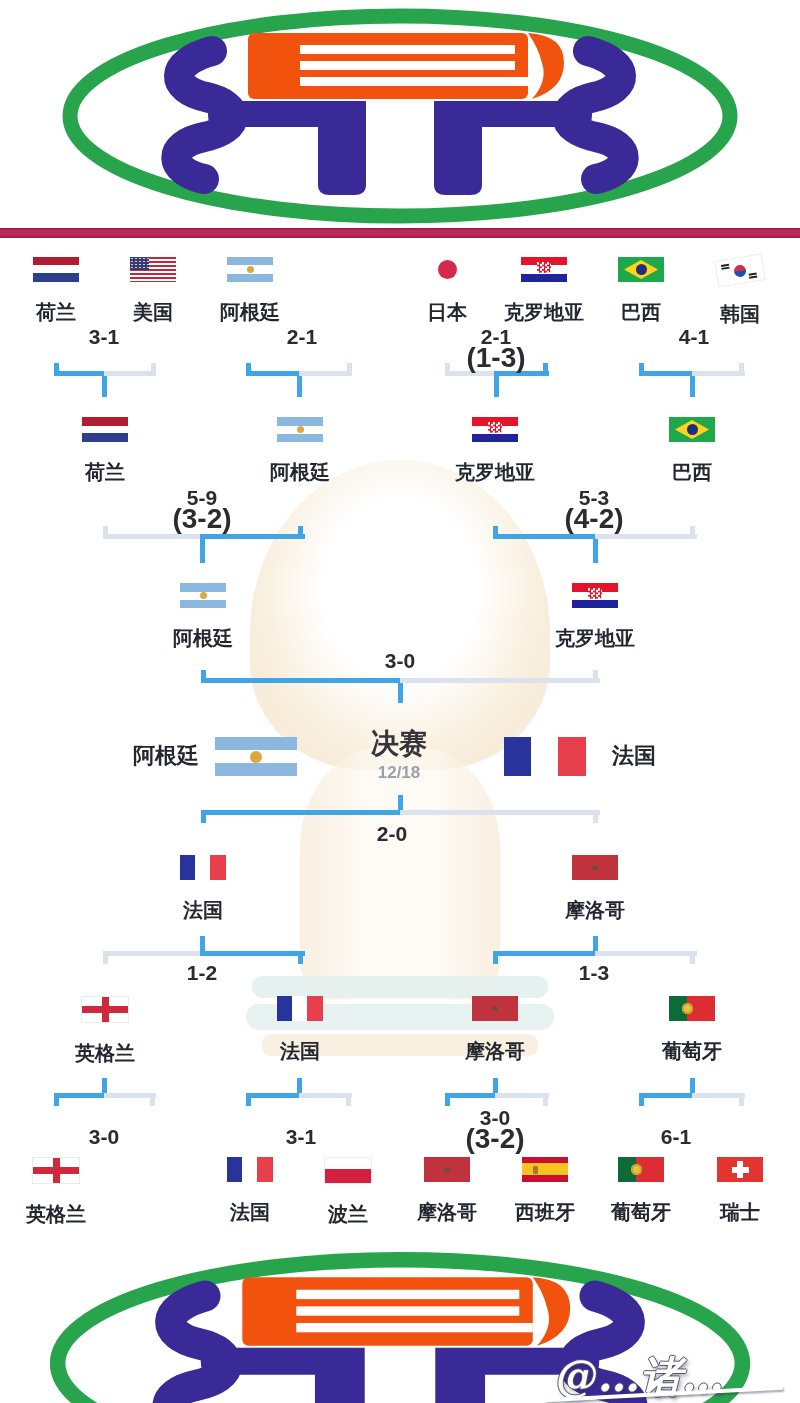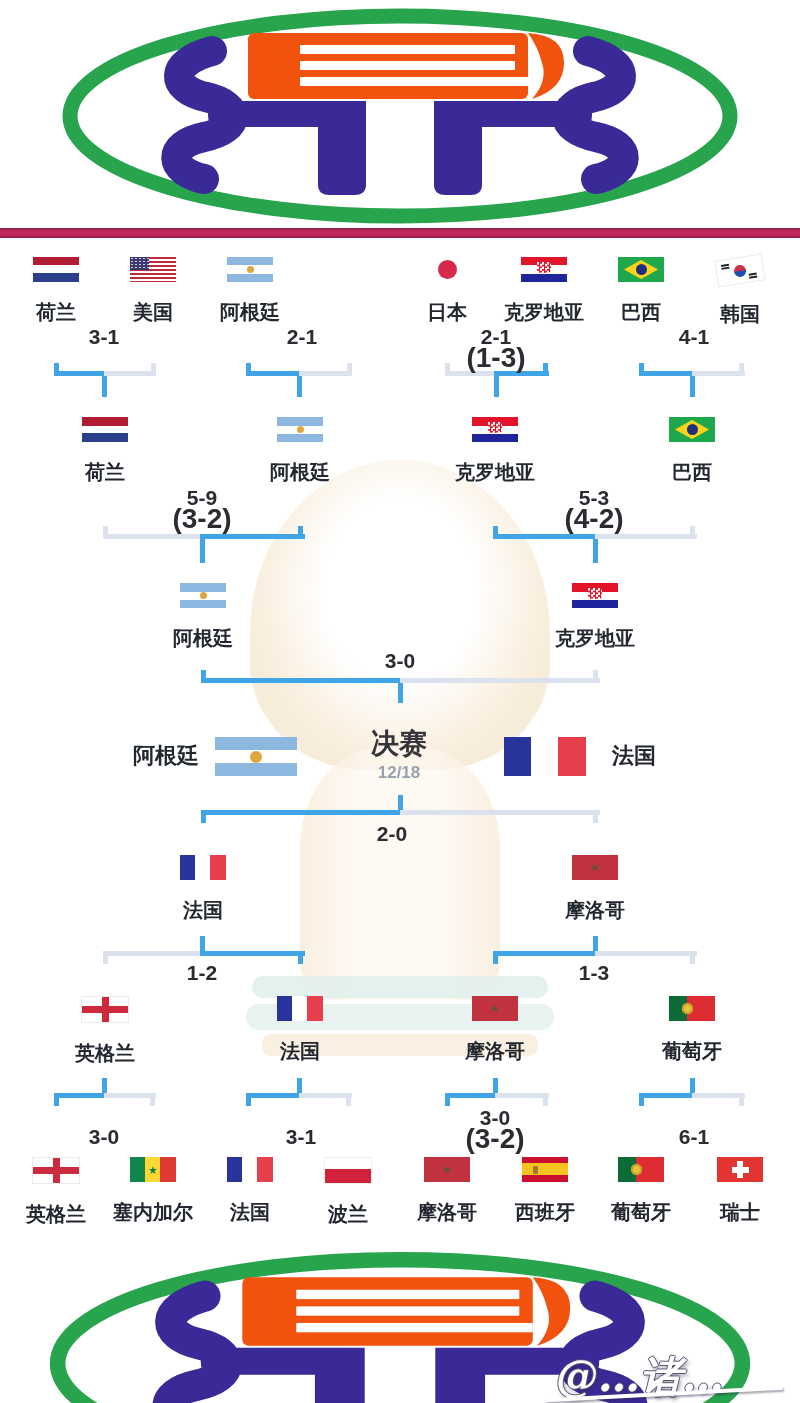--- a/index.html
+++ b/index.html
@@ -370,32 +370,28 @@
   <div class="score" style="left:104px;top:1126px">
     <div>3-0</div>
   </div>
   <div class="score" style="left:301px;top:1126px">
     <div>3-1</div>
   </div>
   <div class="score" style="left:495px;top:1107px">
     <div>3-0</div>
     <div class="pens">(3-2)</div>
   </div>
-  <div class="score" style="left:694px;top:1126px">
+  <div class="score" style="left:676px;top:1126px">
     <div>6-1</div>
   </div>
 
   <div class="cell" style="left:56px;top:1157px">
     <span class="flag f-en"></span>
     <span class="tname">英格兰</span>
   </div>
-  <div class="cell" style="left:153px;top:1157px">
-    <span class="flag f-sn"></span>
-    <span class="tname">塞内加尔</span>
-  </div>
   <div class="cell" style="left:250px;top:1157px">
     <span class="flag f-fr"></span>
     <span class="tname">法国</span>
   </div>
   <div class="cell" style="left:348px;top:1157px">
     <span class="flag f-pl"></span>
     <span class="tname">波兰</span>
   </div>
   <div class="cell" style="left:447px;top:1157px">
     <span class="flag f-ma"></span>

